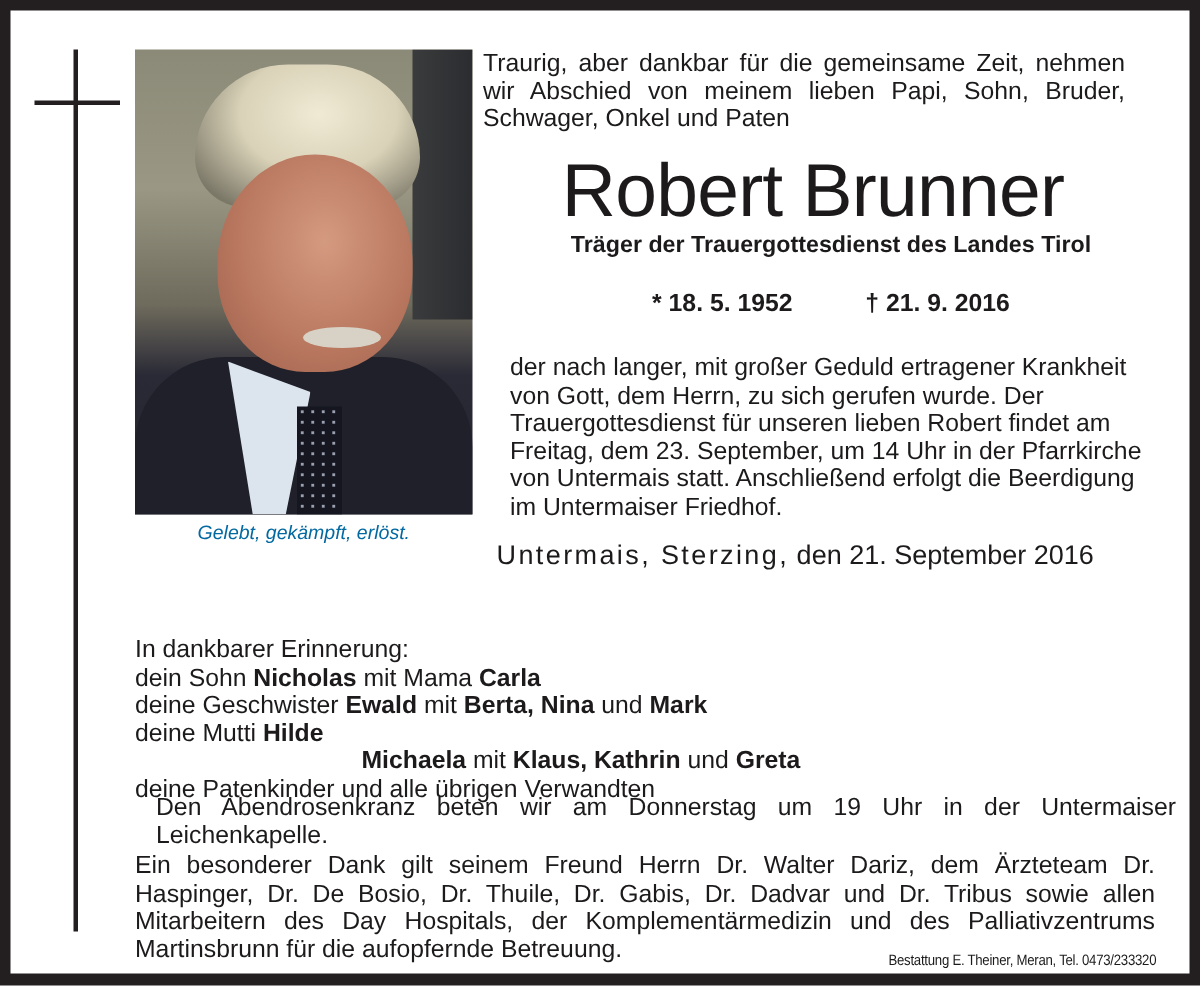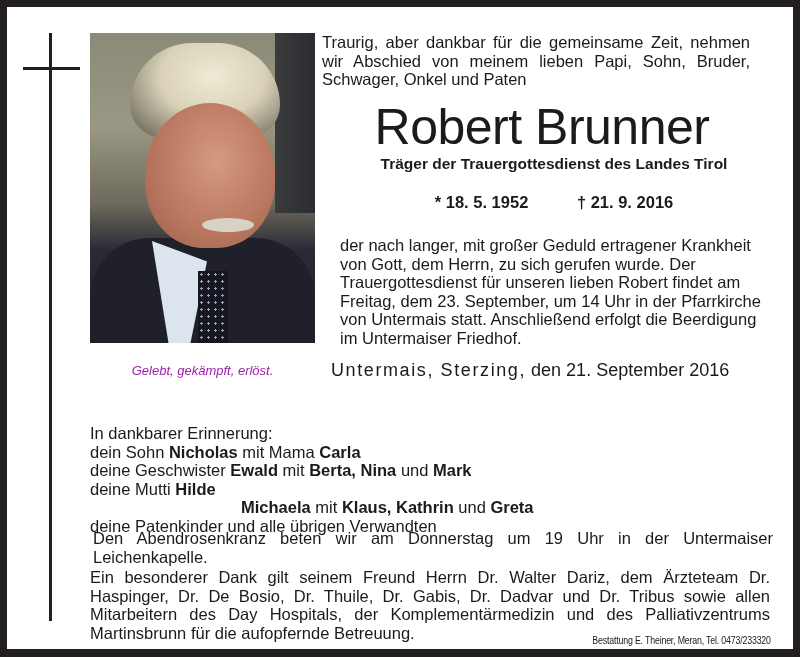--- a/index.html
+++ b/index.html
@@ -15,36 +15,36 @@
                  background:radial-gradient(ellipse at 55% 35%,#f0ead5 0%,#d9d2b8 45%,#7c7868 85%); }
   .photo .face { position:absolute; left:55px; top:70px; width:130px; height:145px; border-radius:50% 50% 45% 45%;
                  background:radial-gradient(ellipse at 55% 40%,#d49a80 0%,#b8765e 60%,#9a5e4a 100%); }
   .photo .mustache { position:absolute; left:112px; top:185px; width:52px; height:14px; border-radius:50%; background:#d8d2c6; }
   .photo .suit { position:absolute; left:0; top:205px; width:225px; height:105px; background:#1f2029;
                  border-radius:60px 60px 0 0; }
   .photo .shirt { position:absolute; left:62px; top:208px; width:55px; height:102px; background:#dce4ee;
                   clip-path:polygon(0 0,100% 20%,70% 100%,30% 100%); }
   .photo .tie { position:absolute; left:108px; top:238px; width:30px; height:72px; background:#151620;
                 background-image:radial-gradient(#9aa0b0 1px,transparent 1.2px); background-size:7px 7px; }
-  .caption { position:absolute; left:83px; top:356px; width:225px; text-align:center; font-style:italic;
-             font-size:13px; color:#a21caf; }
+  .caption { position:absolute; left:83px; top:340px; width:225px; text-align:center; font-style:italic;
+             font-size:13px; color:#0369a1; }
   .intro { position:absolute; left:315px; top:26px; width:428px; font-size:16.5px; line-height:18.5px; text-align:justify; }
   .name { position:absolute; left:321px; top:94px; width:428px; text-align:center; font-size:50px; font-weight:normal;
           letter-spacing:-0.5px; line-height:52px; }
   .honor { position:absolute; left:333px; top:148px; width:428px; text-align:center; font-size:15.5px; font-weight:bold; }
   .dates { position:absolute; left:333px; top:186px; width:428px; text-align:center; font-size:16.5px; font-weight:bold; }
   .dates span { display:inline-block; margin:0 22px; }
   .body1 { position:absolute; left:333px; top:229px; width:428px; font-size:16.5px; line-height:18.5px; }
   .place { position:absolute; left:324px; top:353px; width:428px; font-size:18px; }
   .place .sp { letter-spacing:1.6px; }
   .family { position:absolute; left:83px; top:417px; width:560px; font-size:16.5px; line-height:18.5px; }
   .family .line { white-space:nowrap; }
   .family .indent { padding-left:151px; }
   .family b { font-weight:bold; }
-  .rosary { position:absolute; left:86px; top:522px; width:680px; font-size:16.5px; line-height:18.5px; text-align:justify; }
+  .rosary { position:absolute; left:97px; top:522px; width:680px; font-size:16.5px; line-height:18.5px; text-align:justify; }
   .thanks { position:absolute; left:83px; top:561px; width:680px; font-size:16.5px; line-height:18.5px; text-align:justify; }
   .undertaker { position:absolute; right:22px; top:628px; font-size:10px; letter-spacing:-0.2px; transform:scaleX(0.88); transform-origin:right; }
 </style>
 </head>
 <body>
 
 <div class="page">
 
   <div>
     <div class="cross-v"></div>

